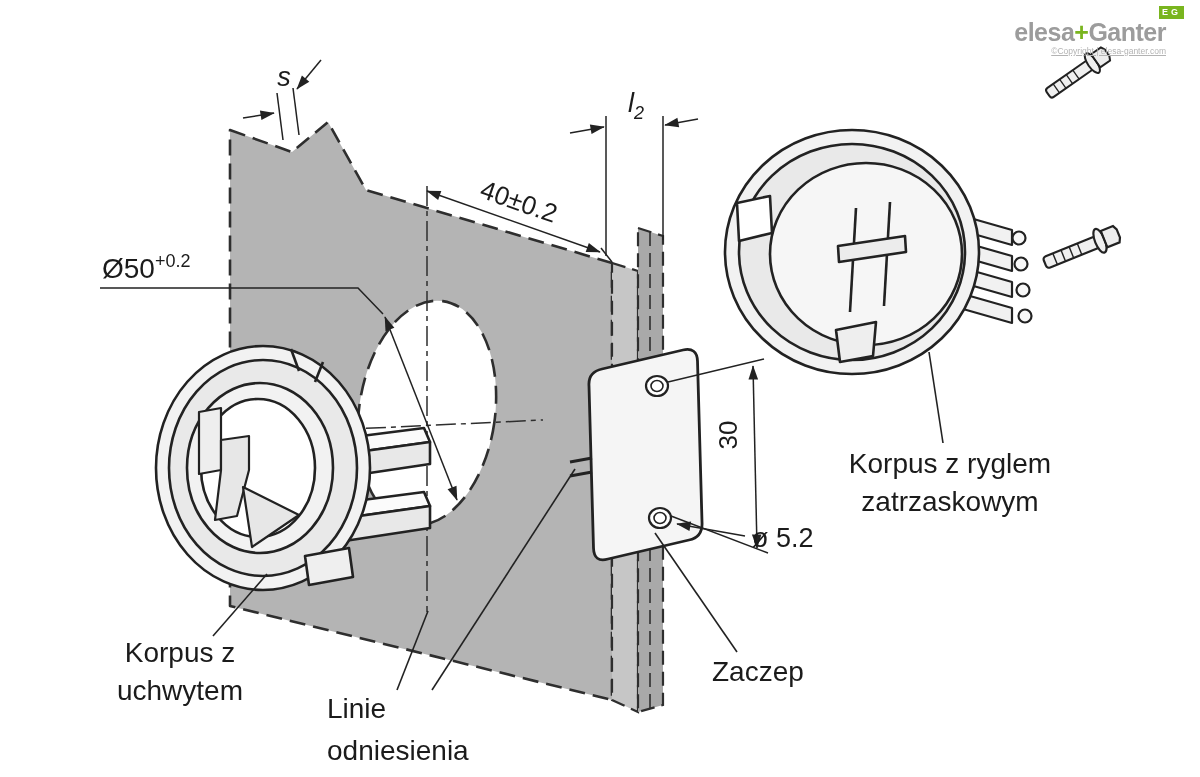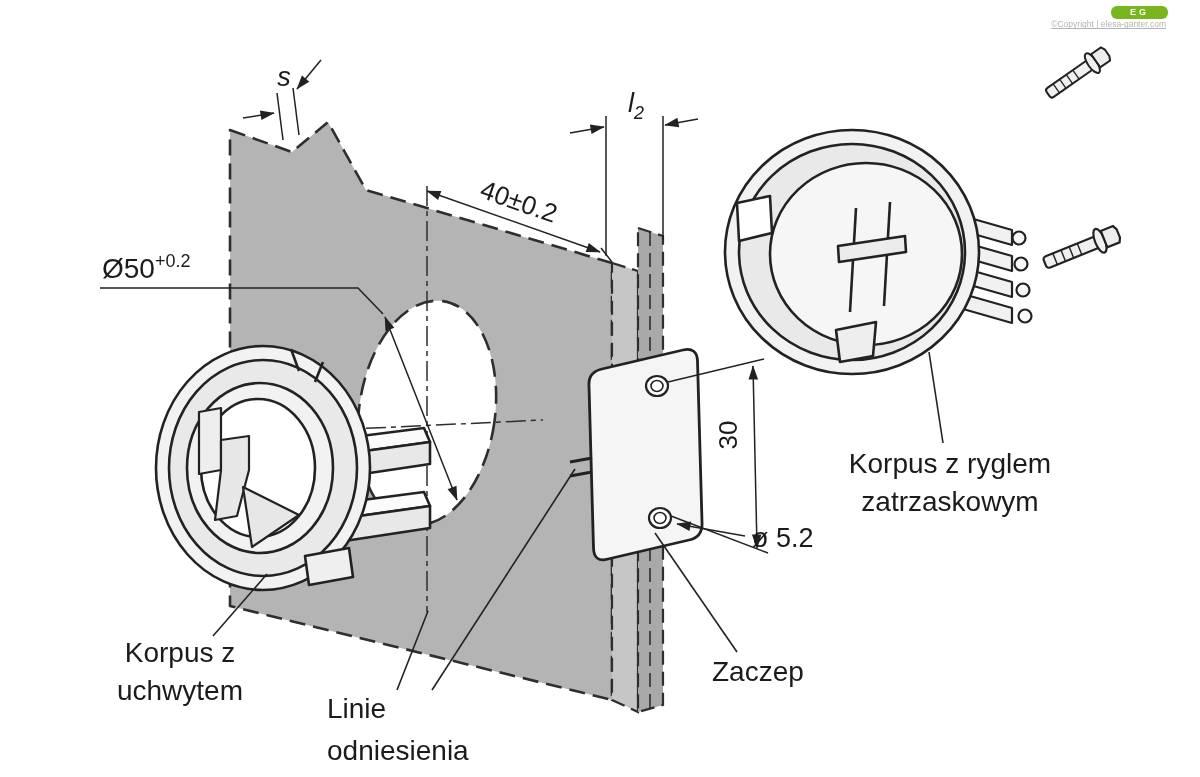--- a/index.html
+++ b/index.html
@@ -1,19 +1,19 @@
 <!DOCTYPE html>
 <html><head>
 <meta charset="utf-8">
 <style>
   html,body{margin:0;padding:0;background:#ffffff;}
   body{width:1200px;height:777px;position:relative;overflow:hidden;font-family:"Liberation Sans",sans-serif;}
   #drawing{position:absolute;left:0;top:0;}
   .logo{position:absolute;top:2px;right:14px;text-align:right;line-height:1.05;}
-  .badge{display:inline-block;background:#79b51e;color:#fff;font-weight:bold;font-size:9px;padding:2px 19px;border-radius:6px;letter-spacing:3px;margin-right:18px;}
+  .badge{display:inline-block;background:#79b51e;color:#fff;font-weight:bold;font-size:9px;padding:2px 3px;border-radius:0;letter-spacing:3px;margin-right:2px;}
   .wordmark{font-weight:bold;font-size:25px;color:#9c9c9c;letter-spacing:-0.5px;margin-right:20px;}
   .wordmark .plus{color:#79b51e;}
   .copy{font-size:8.5px;color:#b3b3b3;margin-right:20px;margin-top:1px;text-decoration:underline;}
 </style>
 </head>
 <body>
 
 <svg id="drawing" width="1200" height="777" viewBox="0 0 1200 777" xmlns="http://www.w3.org/2000/svg">
   <defs>
     <marker id="arr" viewBox="0 0 10 10" refX="9.5" refY="5" markerWidth="10" markerHeight="10" orient="auto-start-reverse">
@@ -151,14 +151,15 @@
     <text x="327" y="718" font-size="28">Linie</text>
     <text x="327" y="760" font-size="28">odniesienia</text>
     <text x="712" y="681" font-size="28">Zaczep</text>
     <text x="950" y="473" font-size="28" text-anchor="middle">Korpus z ryglem</text>
     <text x="950" y="511" font-size="28" text-anchor="middle">zatrzaskowym</text>
   </g>
 </svg>
 
 <div class="logo">
   <div class="badge"><span>E</span><span>G</span></div>
+  <div class="wordmark"><span>elesa</span><span class="plus">+</span><span>Ganter</span></div>
   <div class="copy">©Copyright | elesa-ganter.com</div>
 </div>
 
 </body></html>

